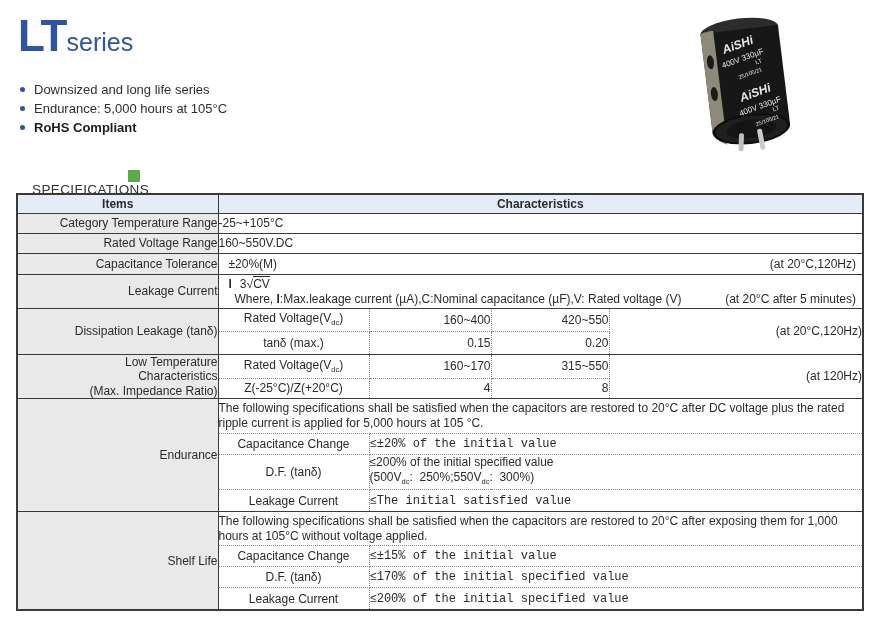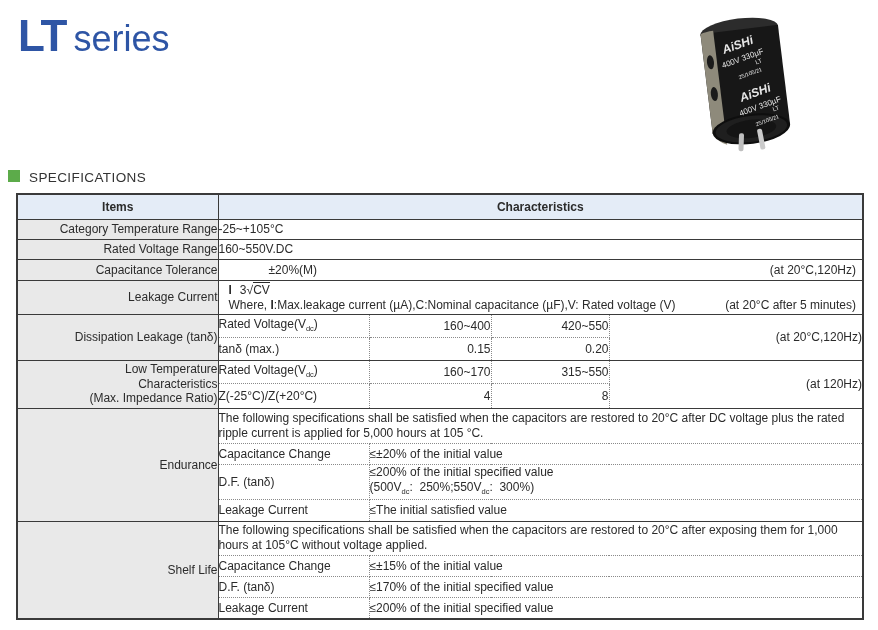--- a/index.html
+++ b/index.html
@@ -3,70 +3,82 @@
 <meta charset="utf-8">
 <style>
   html,body{margin:0;padding:0;}
   body{
     width:878px;height:630px;background:#ffffff;position:relative;overflow:hidden;
     font-family:"Liberation Sans","DejaVu Sans",sans-serif;color:#2e2e2e;
   }
   
   .title{position:absolute;left:18px;top:12px;display:flex;align-items:baseline;color:#2e55a5;}
   .title .lt{font-size:44px;font-weight:bold;letter-spacing:-1px;line-height:48px;}
-  .title .series{font-size:36px;font-weight:400;margin-left:7px;}
+  .title .series{font-size:25px;font-weight:400;}
   .bullets{position:absolute;left:20px;top:80px;margin:0;padding:0;list-style:none;}
   .bullets li{display:flex;align-items:center;height:19px;font-size:13px;color:#2f2f2f;}
   .bullets .dot{width:5px;height:5px;border-radius:50%;background:#2e55a5;margin-right:9px;flex:0 0 auto;}
   .bullets li.bold span.txt{font-weight:bold;color:#1d1d1d;}
-  .sechead{position:absolute;left:8px;top:170px;display:flex;align-items:flex-start;}
+  .sechead{position:absolute;left:32px;top:170px;display:flex;align-items:flex-end;flex-direction:column;}
   .greensq{width:12px;height:12px;background:#5cab4a;margin-right:9px;flex:0 0 auto;}
   .sechead .txt{font-size:13.5px;color:#333;letter-spacing:0.4px;}
   .capimg{position:absolute;left:688px;top:6px;width:118px;height:158px;}
   
   table.spec{
     position:absolute;left:16px;top:193px;width:846px;
     border-collapse:collapse;table-layout:fixed;font-size:12px;color:#2b2b2b;
     border:2px solid #3a3a3a;
   }
   table.spec td{padding:0;vertical-align:middle;overflow:hidden;}
-  .rh25{height:25px}.rh20{height:20px}.rh21{height:21px}.rh33{height:33px}
+  .rh25{height:19px}.rh20{height:20px}.rh21{height:21px}.rh33{height:33px}
   .rh23{height:23px}.rh35{height:35px}.rh22{height:22px}.rh34{height:34px}
   td.thd{background:#e4ecf7;font-weight:bold;text-align:center;}
   td.itr{border-right:1px solid #3a3a3a;}
   td.itc{background:#e9e9e9;border-right:1px solid #3a3a3a;padding-left:12px;text-align:right;}
   td.mb{border-bottom:1px solid #3a3a3a;}
   td.db{border-bottom:1px dotted #8a8a8a;}
   td.dr{border-right:1px dotted #8a8a8a;}
   td.val{padding-left:10px;}
-  td.sub{padding-left:10px;}
+  td.sub{padding-left:10px;text-align:center;}
   td.num{text-align:right;}
   td.notecell{text-align:right;vertical-align:bottom;padding:0 6px 4px 0;}
-  .sp{display:flex;justify-content:space-between;align-items:center;padding:0 6px 0 10px;margin-left:40px;}
+  .sp{display:flex;justify-content:space-between;align-items:center;padding:0 6px 0 10px;}
   .formula{padding:2px 0 1px 10px;}
   .formula .fi{font-weight:bold;margin-right:8px;}
   .sqa{border-top:1px solid #2b2b2b;}
-  .whereline{display:flex;justify-content:space-between;align-items:flex-end;padding:0 6px 2px 10px;}
+  .whereline{display:flex;justify-content:space-between;align-items:flex-end;padding:0 6px 2px 16px;}
   .intro{padding:2px 8px 2px 9px;line-height:15px;vertical-align:middle;}
   .twoline{padding:2px 0 2px 8px;line-height:15px;}
-  .vcell{padding-left:8px;}
+  .vcell{padding-left:8px;font-family:Liberation Mono, monospace;}
   .lines div{line-height:14.5px;}
   sub.sm{font-size:7.5px;}
   .pre{white-space:pre;}
   b.bi{font-weight:bold;}
 </style>
 </head>
 <body>
 
 <div class="title">
   <span class="lt">LT</span>
     <span class="series">series</span>
 </div>
 
 <ul class="bullets">
+  <li>
+      <span class="dot"></span>
+      <span class="txt">Downsized and long life series</span>
+    </li>
+  <li>
+      <span class="dot"></span>
+      <span class="txt">Endurance: 5,000 hours at 105°C</span>
+    </li>
+  <li class="bold">
+      <span class="dot"></span>
+      <span class="txt">RoHS Compliant</span>
+    </li>
 </ul>
 
 <div class="capimg">
   <svg viewBox="0 0 118 158" width="118" height="158">
     <g transform="rotate(-7 59 79)">
       <ellipse cx="58" cy="24" rx="39" ry="12" fill="#2c2c2c"></ellipse>
       <rect x="19" y="23" width="78" height="100" fill="#171717"></rect>
       <path d="M19 23 L19 123 Q24 133 32 136 L32 21 Q24 21 19 23 Z" fill="#8e8a7b"></path>
       <ellipse cx="25.5" cy="52" rx="3.5" ry="7" fill="#1b1b1b"></ellipse>
       <ellipse cx="25.5" cy="84" rx="3.5" ry="7" fill="#1b1b1b"></ellipse>

